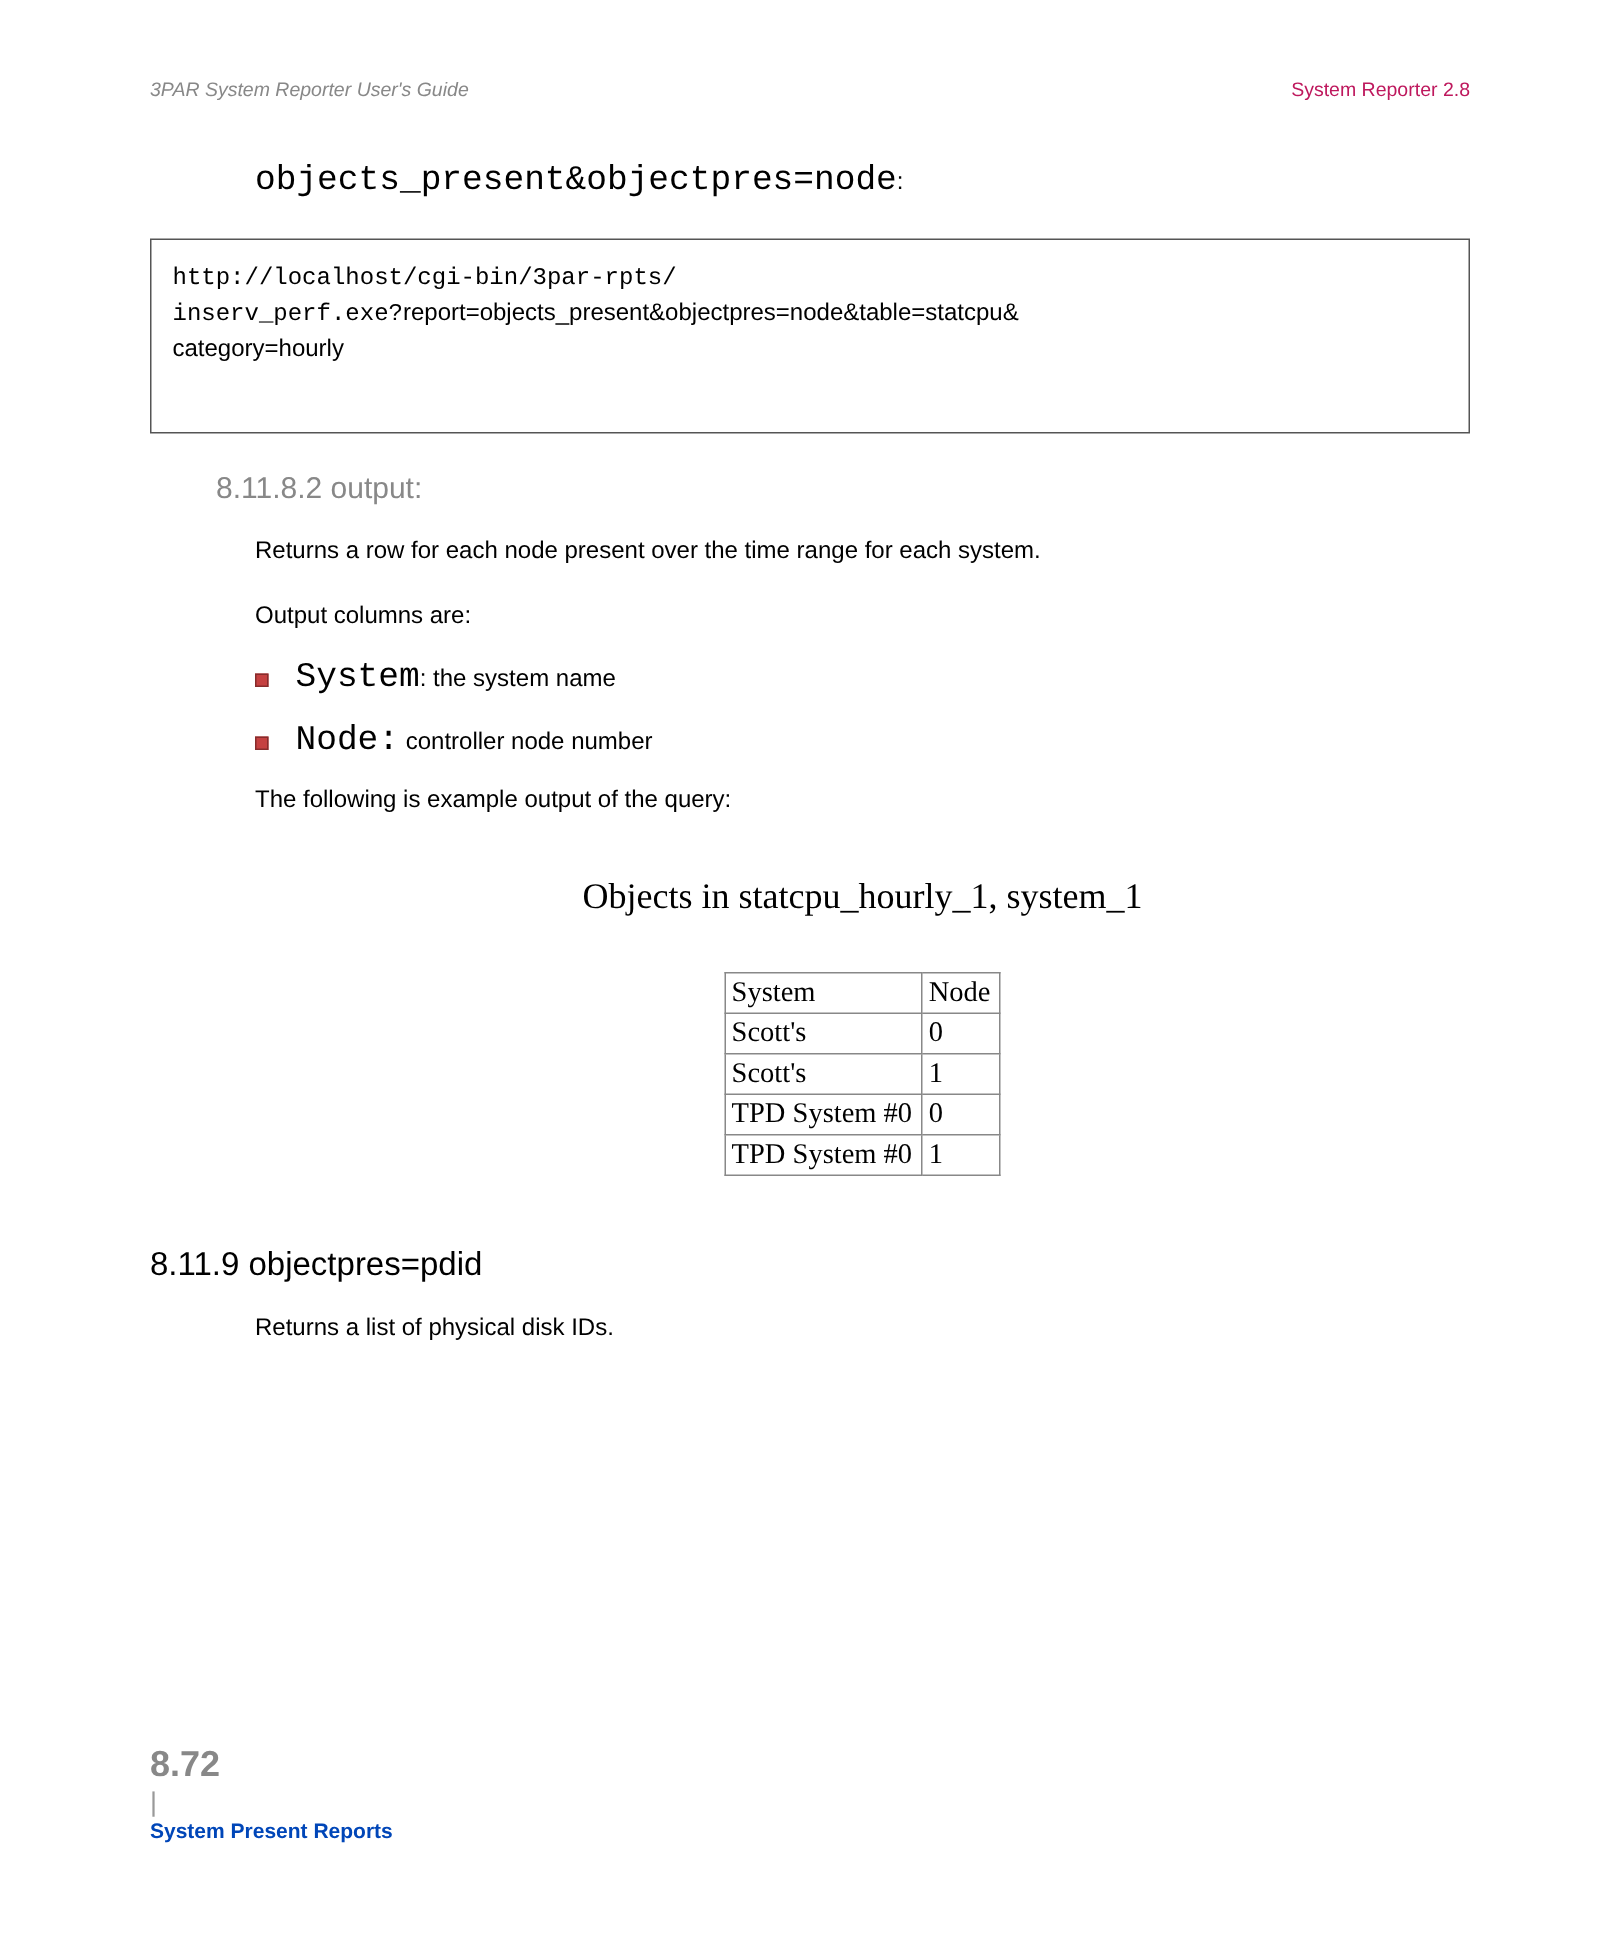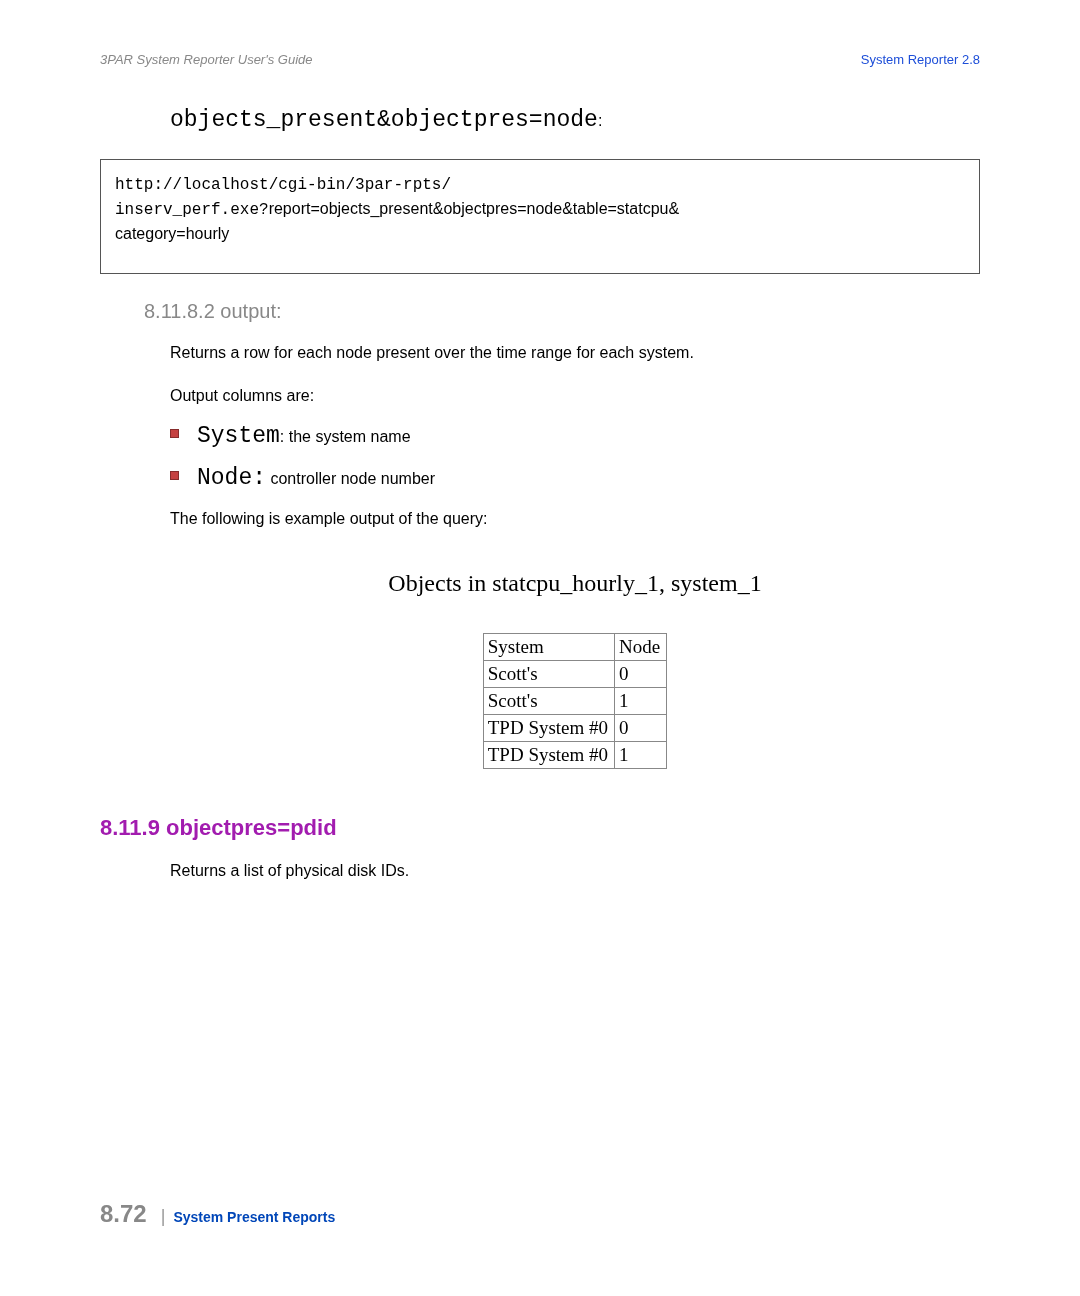--- a/index.html
+++ b/index.html
@@ -16,21 +16,21 @@
     }
     .header-row {
       display: flex;
       justify-content: space-between;
       font-size: 13px;
       color: #888;
       margin-bottom: 36px;
       font-style: italic;
       text-align: right;
     }
-    .header-right { font-style: normal; color: #1d4ed8; }
+    .header-right { font-style: normal; color: #be185d; }
     .h3 {
       color: #888;
       font-size: 20px;
       font-weight: 400;
       margin-left: 44px;
       margin-top: 8px;
       margin-bottom: 18px;
     }
     .body-indent {
       margin-left: 70px;
@@ -39,32 +39,32 @@
       font-size: 16px;
       line-height: 1.55;
       margin-bottom: 4px;
     }
     .mono {
       font-family: 'Courier New', Courier, monospace;
       font-size: 23px;
     }
     .code-box {
       border: 1px solid #555;
-      padding: 14px 14px 28px 14px;
+      padding: 14px 14px 44px 14px;
       margin: 20px 0 26px 0;
       font-size: 16px;
       line-height: 1.45;
     }
     .code-box .line1 { font-family: 'Courier New', monospace; }
     .code-box .line2 { }
     .code-box .line2 .m { font-family: 'Courier New', monospace; text-align: right; }
     .ul { margin: 14px 0 14px 0; }
     .li {
       display: flex;
-      align-items: flex-start;
+      align-items: center;
       margin-bottom: 16px;
       font-size: 16px;
     }
     .bullet {
       width: 9px; height: 9px;
       background: #c54141;
       border: 1px solid #872c2c;
       margin-right: 18px;
       margin-top: 6px;
       flex-shrink: 0;
@@ -81,33 +81,34 @@
       margin: 0 auto 46px auto;
       font-family: 'Times New Roman', Times, serif;
       font-size: 19px;
     }
     .data-table td {
       border: 1px solid #888;
       padding: 2px 6px 2px 4px;
       vertical-align: top;
     }
     .h2 {
-      color: #a21caf;
+      color: #000000;
       font-size: 22px;
-      font-weight: 700;
+      font-weight: 400;
       margin-top: 8px;
       margin-bottom: 18px;
     }
     .footer {
       position: absolute;
       bottom: 68px;
       left: 100px;
       right: 100px;
       display: flex;
       align-items: baseline;
+      flex-direction: column;
     }
     .page-num {
       color: #888;
       font-size: 24px;
       font-weight: 600;
       margin-right: 14px;
     }
     .page-divider {
       color: #999;
       margin-right: 8px;

